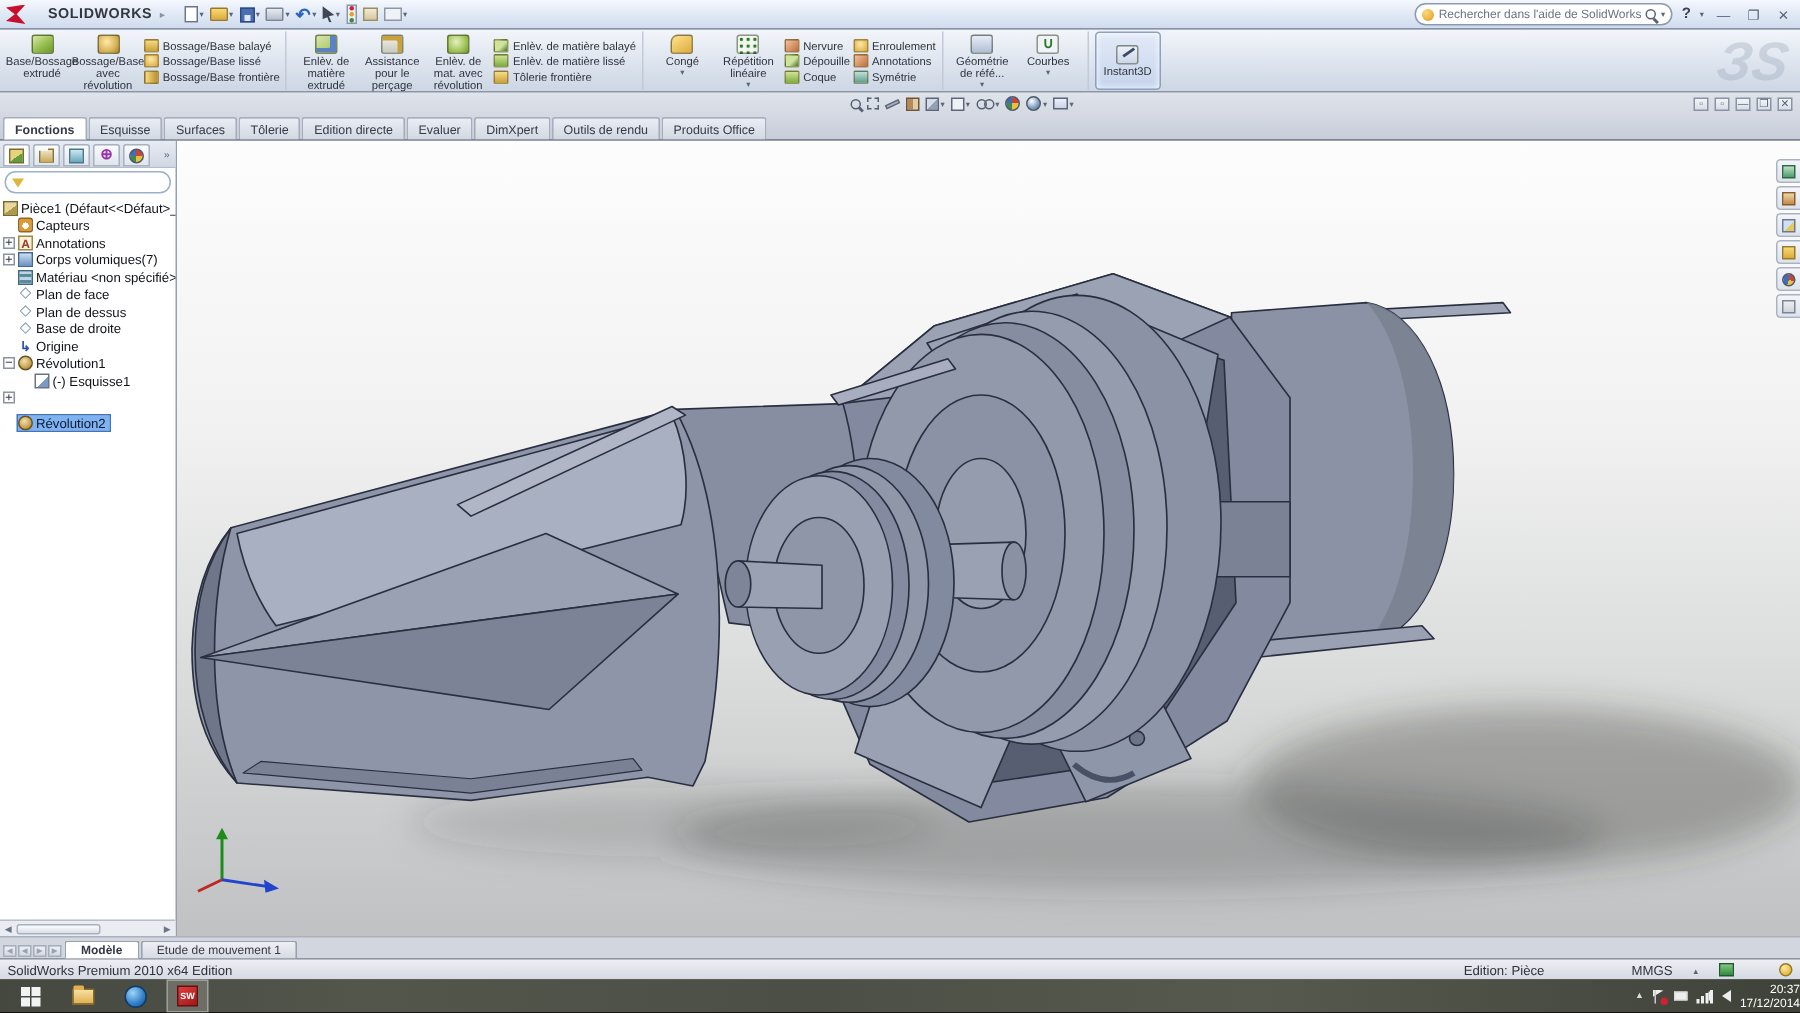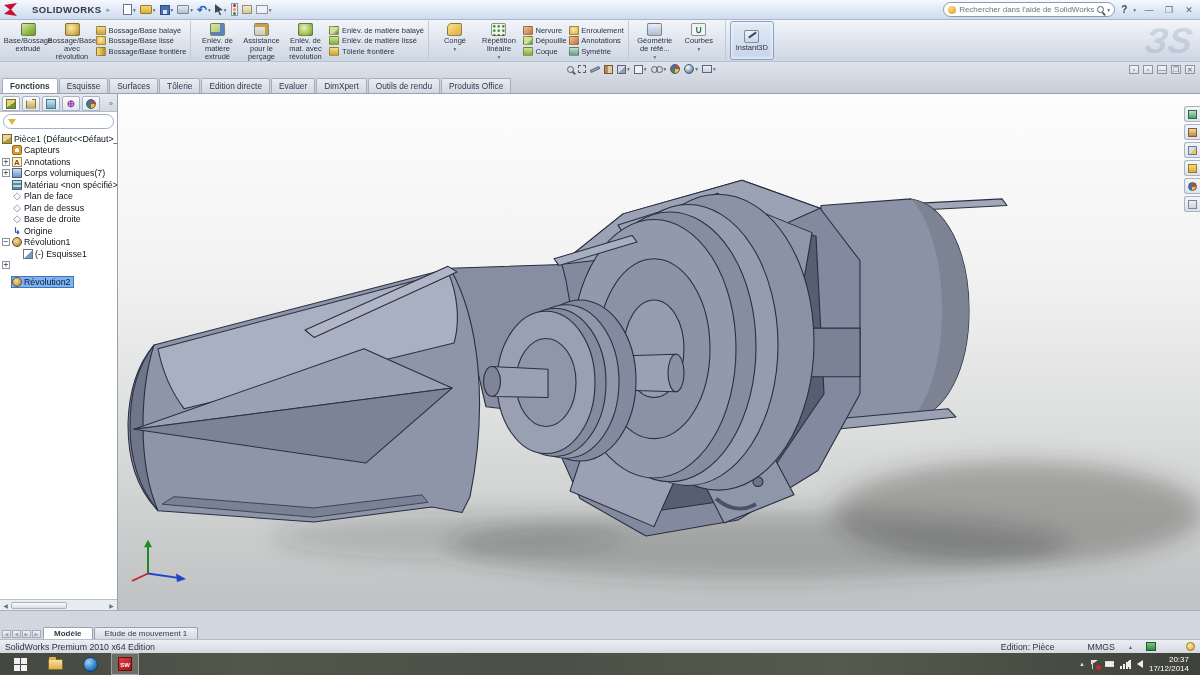--- a/index.html
+++ b/index.html
@@ -173,21 +173,21 @@
   .tpi { width:9px; height:9px; }
   .tpi-home { background:linear-gradient(#bfe0c8,#4f9e6a); border:1px solid #2e6a44; }
   .tpi-lib { background:linear-gradient(#f0d8a8,#c08a4a); border:1px solid #8a5e2a; }
   .tpi-exp { background:linear-gradient(135deg,#cfe0f2 55%,#e8c85a 55%); border:1px solid #6a7a94; }
   .tpi-fold { background:linear-gradient(#f6d877,#ddac3a); border:1px solid #9a7a22; }
   .tpi-app { border-radius:50%; border:1px solid #4f5867;
     background:conic-gradient(#cc4433 0 30%,#e8c23a 30% 55%,#3f6dc0 55% 100%); }
   .tpi-cust { background:linear-gradient(#eee,#cfd4dc); border:1px solid #7d8698; }
 
   
-  .bottomtabs { height:29px; flex:none; background:#d2d6de; border-top:1px solid #aab1bd;
+  .bottomtabs { height:15px; flex:none; background:#d2d6de; border-top:1px solid #aab1bd;
     display:flex; align-items:flex-end; font-size:8px; }
   .navbtns { display:flex; gap:1px; padding:0 2px 1px; }
   .nb { width:9px; height:8px; background:linear-gradient(#eef0f4,#d4d9e1); border:1px solid #a6adbb;
     font-size:5px; line-height:6px; text-align:center; color:#9aa2b0; }
   .btab { padding:1px 10px 1px; background:linear-gradient(#eef0f4,#d6dae2); border:1px solid #99a1af;
     border-bottom:none; border-radius:2px 2px 0 0; margin-right:1px; color:#333a46; white-space:nowrap; }
   .btab.active { background:#fff; font-weight:bold; }
 
   
   .statusbar { height:14px; flex:none; background:linear-gradient(#eceef3,#d5d9e2);
@@ -208,21 +208,21 @@
   .winlogo { display:grid; grid-template-columns:6px 6px; grid-template-rows:6px 6px; gap:1px; }
   .winlogo div { background:#f2f2f2; }
   .tb-folder { width:15px; height:11px; background:linear-gradient(#f6e0a0,#e0b050); border:1px solid #8a6a2a;
     border-radius:1px; position:relative; }
   .tb-folder::before { content:""; position:absolute; left:0; top:-3px; width:7px; height:3px;
     background:#e0b050; border-radius:1px 1px 0 0; }
   .tb-browser { width:15px; height:15px; border-radius:50%;
     background:radial-gradient(circle at 35% 30%,#9fd4f8,#2e7ec8 60%,#1a4f8c); border:1px solid #123a66; }
   .sw-cube { width:14px; height:14px; background:linear-gradient(145deg,#e03c3c,#a01818); border:1px solid #6a0d0d;
     color:#fff; font-size:6px; line-height:14px; text-align:center; font-weight:bold; }
-  .tray { position:absolute; right:11px; display:flex; align-items:center; gap:6px; color:#e8e8e8; }
+  .tray { position:absolute; right:0; display:flex; align-items:center; gap:6px; color:#e8e8e8; }
   .tr-chev { font-size:6px; color:#ddd; }
   .tr-flag { width:8px; height:9px; position:relative; }
   .tr-flag::before { content:""; position:absolute; left:0; top:0; width:7px; height:5px; background:#eee;
     clip-path:polygon(0 0,100% 15%,0 100%); }
   .tr-flag::after { content:""; position:absolute; left:1px; bottom:0; width:1.5px; height:9px; background:#ccc; }
   .tr-dot { position:absolute; right:-2px; bottom:-1px; width:5px; height:5px; border-radius:50%; background:#c23; }
   .tr-batt { width:9px; height:6px; border:1px solid #ddd; position:relative; background:#eee; }
   .tr-sig { display:flex; align-items:flex-end; gap:1px; }
   .tr-sig i { width:2px; background:#eee; display:block; }
   .tr-spk { width:0; height:0; border-top:4px solid transparent; border-bottom:4px solid transparent;
@@ -668,21 +668,21 @@
       <span class="nb">▶</span>
     </div>
     <span class="btab active">Modèle</span>
     <span class="btab">Etude de mouvement 1</span>
   </div>
 
   <div class="statusbar">
     <span>SolidWorks Premium 2010 x64 Edition</span>
     <div class="st-right">
       <span>Edition: Pièce</span>
-      <span style="margin-left:19px">MMGS</span>
+      <span style="margin-left:44px">MMGS</span>
       <span class="st-car">▴</span>
       <span class="st-green"></span>
       <span class="st-yellow" style="margin-left:16px"></span>
     </div>
   </div>
 
   <div class="taskbar">
     <div class="tb-tile">
       <span class="winlogo">
           <div></div>

